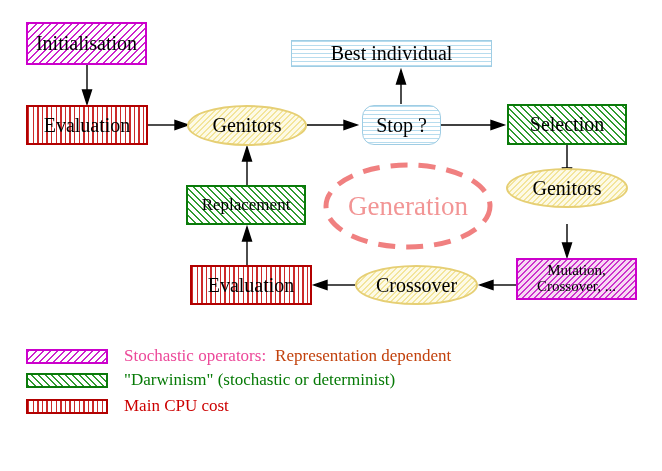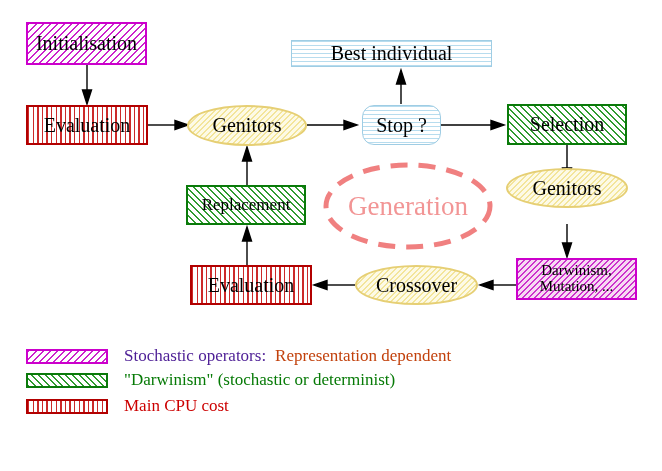--- a/index.html
+++ b/index.html
@@ -83,21 +83,21 @@
   .legend-swatch.stripe-red { border-width: 2px; }
   .legend-swatch.lines-blue {
     border: 1px solid #9fcde4;
     background: repeating-linear-gradient(180deg, #aed7ea 0, #aed7ea 1px, #ffffff 1px, #ffffff 4px);
   }
   .legend-label { margin-left: 16px; font-size: 17px; white-space: nowrap; }
   #legend-row-1 { top: 348px; }
   #legend-row-2 { top: 372px; }
   #legend-row-3 { top: 398px; }
   #legend-row-4 { top: 424px; }
-  .t-magenta { color: #4c1d95; }
+  .t-magenta { color: #ec4899; }
   .t-gold    { color: #c2410c; margin-left: 9px; }
   .t-green   { color: #067a06; }
   .t-red     { color: #cc0000; }
   .t-blue    { color: #9cc9e6; }
 </style>
 </head>
 <body>
 
 <div id="canvas">
 
@@ -189,22 +189,22 @@
 
   <div id="n-evaluation-bot" class="node stripe-red">
     <span>Evaluation</span>
   </div>
 
   <div id="n-offspring" class="node ellipse-yellow">
     <span>Crossover</span>
   </div>
 
   <div id="n-crossover" class="node hatch-magenta-dense">
-    <span>Darwinism,</span>
-    <span>Mutation, ...</span>
+    <span>Mutation,</span>
+    <span>Crossover, ...</span>
   </div>
 
   <div id="legend-row-1" class="legend-row">
     <div class="legend-swatch hatch-magenta"></div>
     <div class="legend-label">
       <span class="t-magenta">Stochastic operators:</span><span class="t-gold">Representation dependent</span>
     </div>
   </div>
 
   <div id="legend-row-2" class="legend-row">

